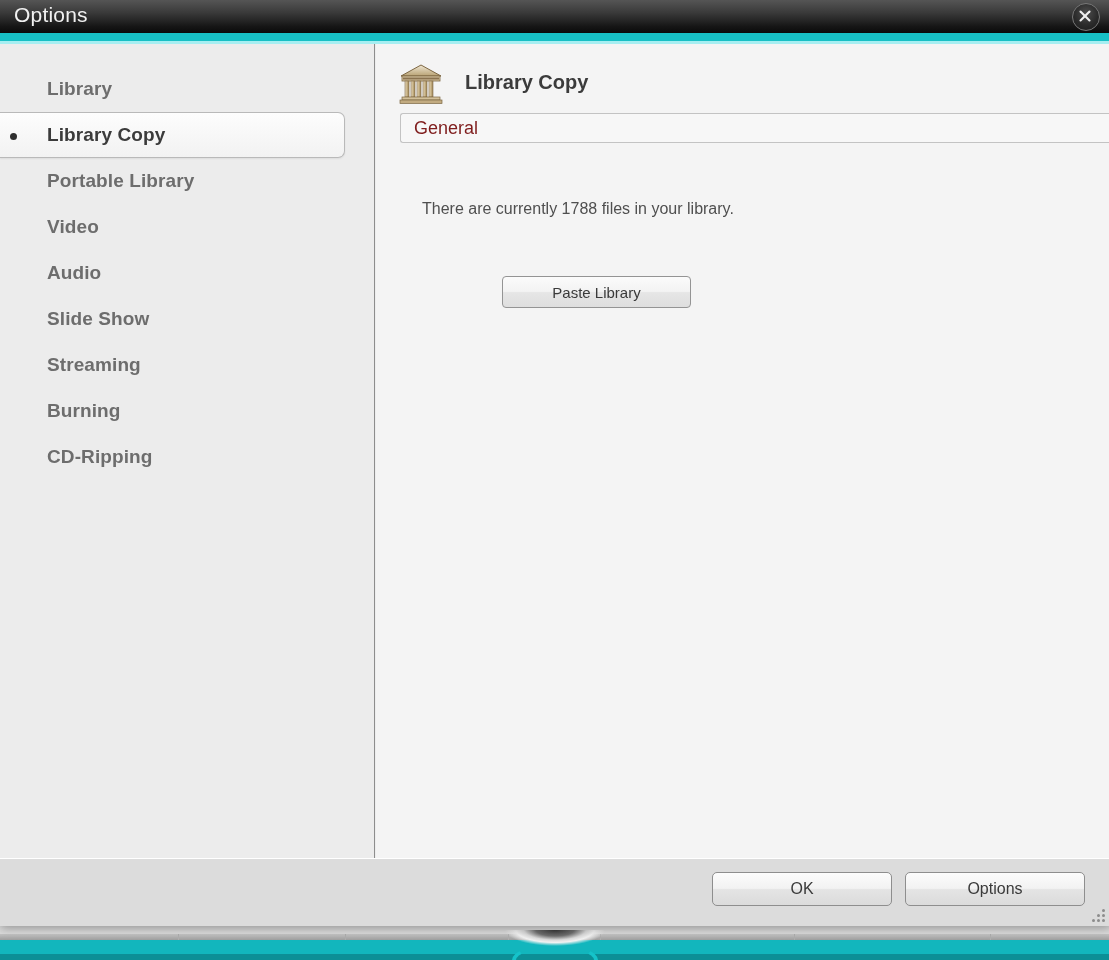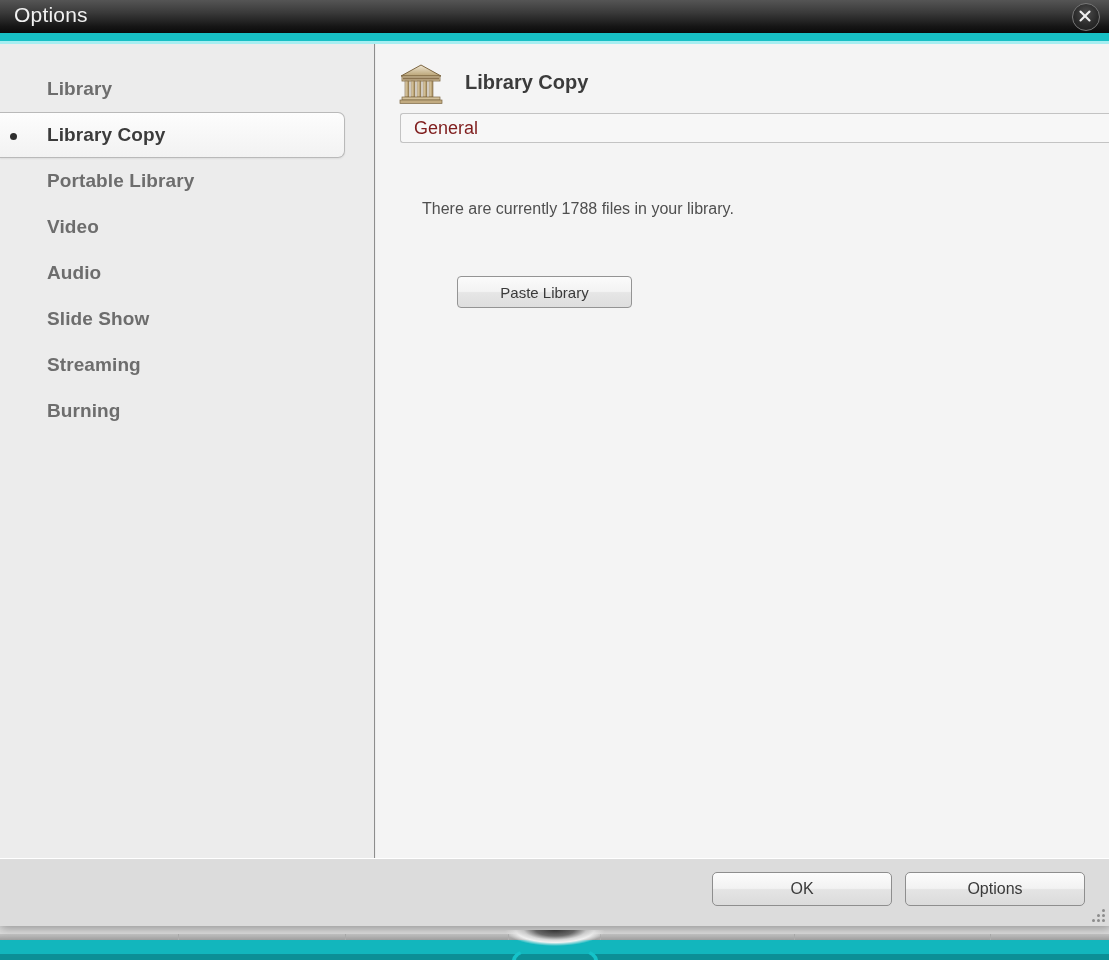--- a/index.html
+++ b/index.html
@@ -251,22 +251,22 @@
     color: #3a3a3a;
     cursor: pointer;
     padding: 0;
   }
   #copy-library-button {
     width: 162px;
     outline: 1px dotted #4a4a4a;
     outline-offset: -4px;
   }
   #paste-library-button {
-    width: 175px;
-    margin-left: 51px;
+    width: 189px;
+    margin-left: 96px;
   }
 
   
   #dialog-footer {
     position: relative;
     height: 68px;
     background: #dcdcdc;
     border-top: 1px solid #ffffff;
   }
   #footer-buttons {
@@ -368,20 +368,23 @@
       </div>
 
       <div class="nav-item">
         <span class="nav-label">Streaming</span>
       </div>
 
       <div class="nav-item">
         <span class="nav-label">Burning</span>
       </div>
 
+      <div class="nav-item">
+        <span class="nav-label">CD-Ripping</span>
+      </div>
     </div>
 
     <div id="content-pane">
 
       <div id="content-header">
         <svg id="library-icon" viewBox="0 0 46 46">
           <defs>
             <linearGradient id="colGrad" x1="0" y1="0" x2="1" y2="0">
               <stop offset="0%" stop-color="#e8dcc2"></stop>
               <stop offset="45%" stop-color="#cbb68a"></stop>

